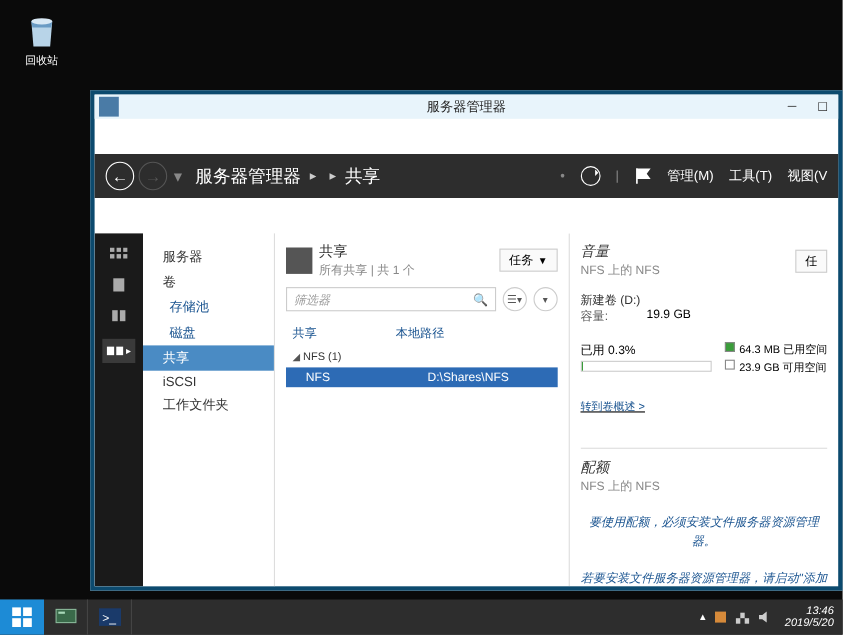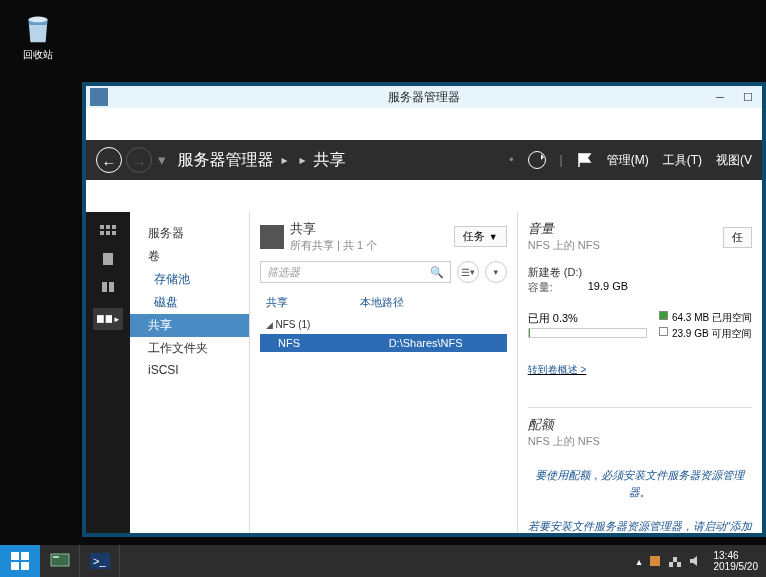--- a/index.html
+++ b/index.html
@@ -81,21 +81,21 @@
 .legend .sq.used { background: #3a9d3a; }
 .link-row { margin-top: 20px; font-size: 10px; text-decoration: underline; }
 .link-row a { color: #1a5490; text-decoration: none; }
 .quota { margin-top: 30px; border-top: 1px solid #ddd; padding-top: 8px; }
 .quota .msg { color: #1a5490; font-size: 11px; font-style: italic; text-align: center; margin-top: 18px; line-height: 1.5; }
 
 .taskbar { position: absolute; bottom: 0; left: 0; right: 0; height: 32px; background: #2d2d2d; display: flex; align-items: center; }
 .taskbar .start { width: 40px; height: 32px; background: #1d8bd6; display: flex; align-items: center; justify-content: center; }
 .taskbar .tbtn { width: 40px; height: 32px; display: flex; align-items: center; justify-content: center; border-right: 1px solid #444; }
 .taskbar .tray { margin-left: auto; display: flex; align-items: center; gap: 6px; padding-right: 8px; color: #fff; font-size: 10px; }
-.taskbar .clock { line-height: 1.1; margin-left: 6px; }
+.taskbar .clock { text-align: right; line-height: 1.1; margin-left: 6px; font-style: italic; }
 .taskbar .trayic { width: 14px; height: 14px; }
 
 .chev { font-size: 9px; }
 </style>
 </head>
 <body>
 
 <div class="desktop-icon">
   <div class="bin">
     <svg viewBox="0 0 40 40">
@@ -171,22 +171,22 @@
           <span style="color:#fff;font-size:9px;margin-left:2px">▸</span>
         </div>
     </div>
 
     <div class="sidebar">
       <div class="item header">服务器</div>
       <div class="item header">卷</div>
       <div class="item sub">存储池</div>
       <div class="item sub">磁盘</div>
       <div class="item header selected">共享</div>
+      <div class="item header">iSCSI</div>
       <div class="item header">工作文件夹</div>
-      <div class="item header">iSCSI</div>
     </div>
 
     <div class="main">
       <div class="shares-pane">
         <div class="pane-head">
           <div class="ic"></div>
           <div class="titles">
             <div class="t1">共享</div>
             <div class="t2">所有共享 | 共 1 个</div>
           </div>

